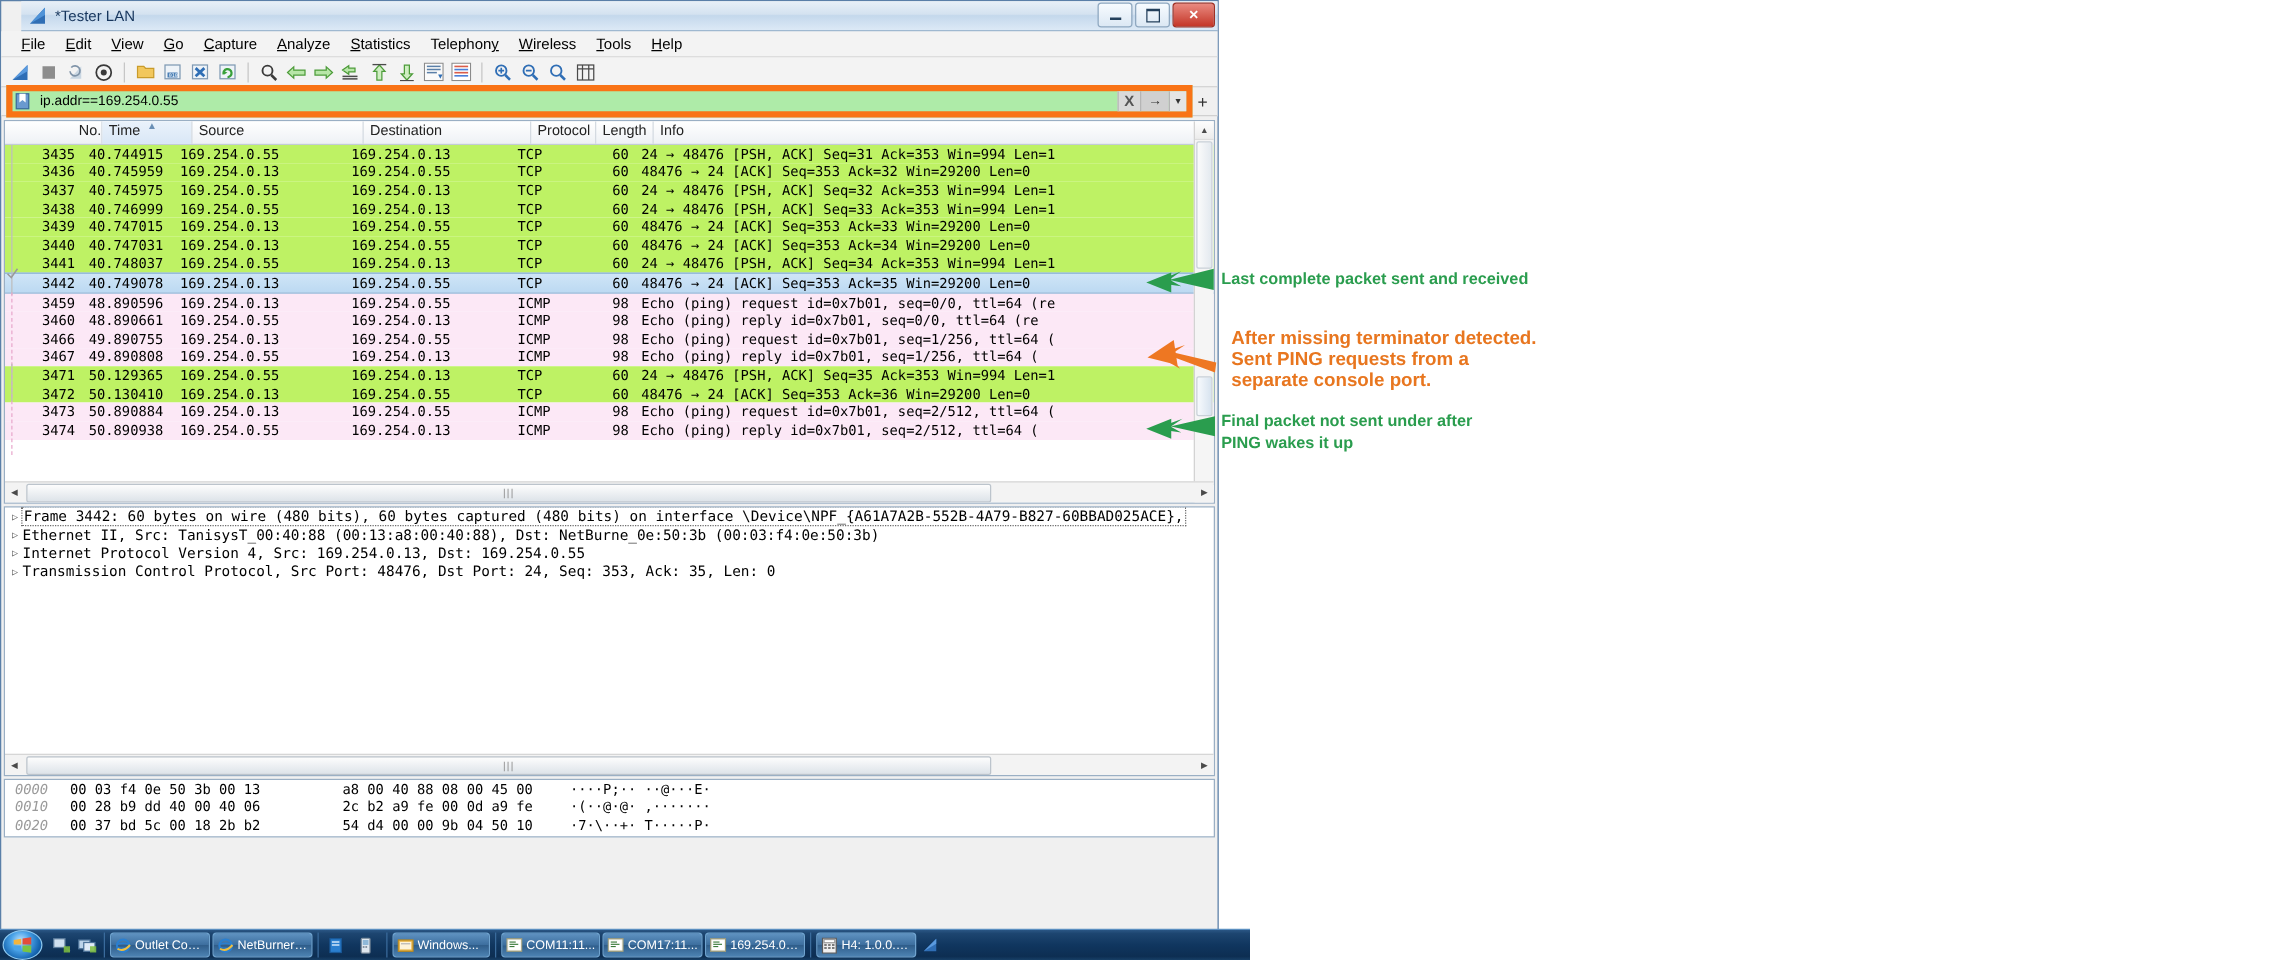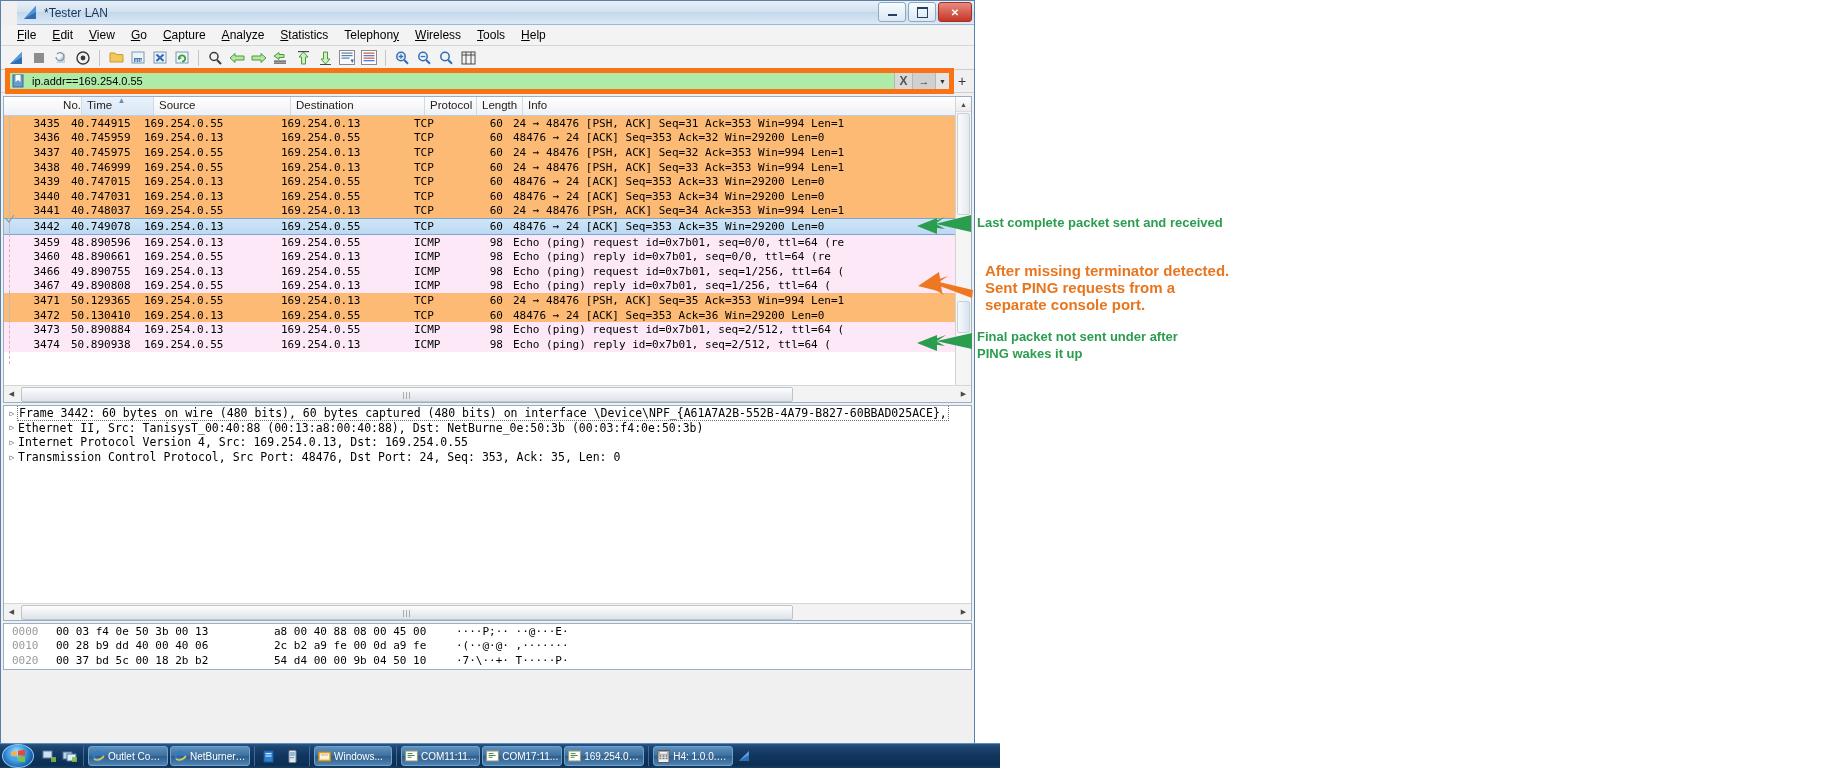--- a/index.html
+++ b/index.html
@@ -96,21 +96,21 @@
   }
   .plist-head .hcell{
     border-right:1px solid #d4dae1;padding:2px 0 0 5px;box-sizing:border-box;
     position:relative;white-space:nowrap;overflow:hidden;
   }
   .plist-head .hcell.sorted{background:linear-gradient(to bottom,#eaf2fb,#d9e7f6);}
   .sortarrow{position:absolute;left:50%;top:-1px;font-size:8px;color:#6a8fb5;}
   .plist-body{position:relative;font-family:"DejaVu Sans Mono",monospace;font-size:11px;}
   .prow{height:14.6px;display:flex;align-items:center;white-space:nowrap;position:relative;}
   .prow .c{box-sizing:border-box;overflow:hidden;white-space:nowrap;}
-  .prow.tcp{background:#fdba74;color:#000;}
+  .prow.tcp{background:#bef264;color:#000;}
   .prow.icmp{background:#fce8f6;color:#000;}
   .prow.selected{
     background:linear-gradient(to bottom,#cfe5f7,#bcd9f2);
     border-top:1px solid #7aa8d0;border-bottom:1px solid #7aa8d0;
     height:14.6px;
   }
   .c-no{width:64px;text-align:right;padding-right:8px;}
   .c-time{width:72px;text-align:left;padding-left:3px;}
   .c-src{width:137px;padding-left:4px;}
   .c-dst{width:134px;padding-left:4px;}
@@ -157,21 +157,21 @@
   .dline.sel .dtxt{outline:1px dotted #6d6d6d;padding:0 1px;}
   
   .bytes{
     position:relative;margin:2px 2px 2px 2px;background:#fff;border:1px solid #9aafc4;
     height:47px;box-sizing:border-box;overflow:hidden;
   }
   .bline{
     font-family:"DejaVu Sans Mono",monospace;font-size:11px;
     height:14.6px;display:flex;align-items:center;padding-left:8px;white-space:nowrap;
   }
-  .boff{color:#9a9a9a;width:44px;}
+  .boff{color:#9a9a9a;width:44px;font-style:italic;}
   .bhex{color:#000;width:218px;}
   .bhex2{color:#000;width:182px;}
   .basc{color:#000;}
   
   #taskbar{
     position:absolute;left:0;bottom:0;width:1000px;height:24px;
     background:linear-gradient(to bottom,#2a5684 0%,#1d4570 12%,#10365f 50%,#0d2e52 88%,#173f66 100%);
     display:flex;align-items:center;
     border-top:1px solid #5a8ec0;
   }

